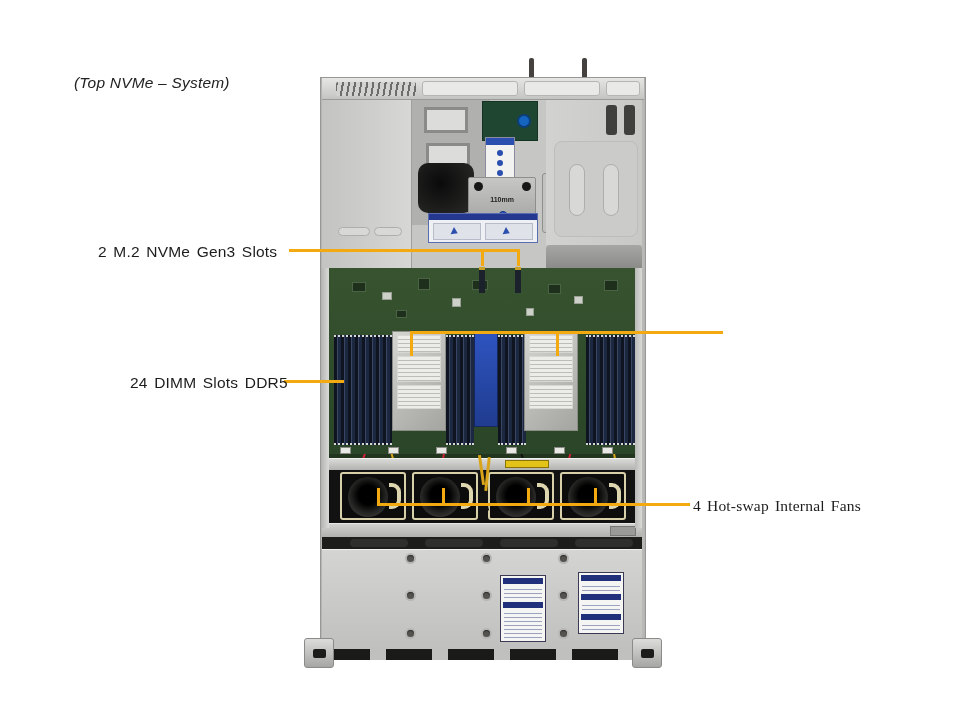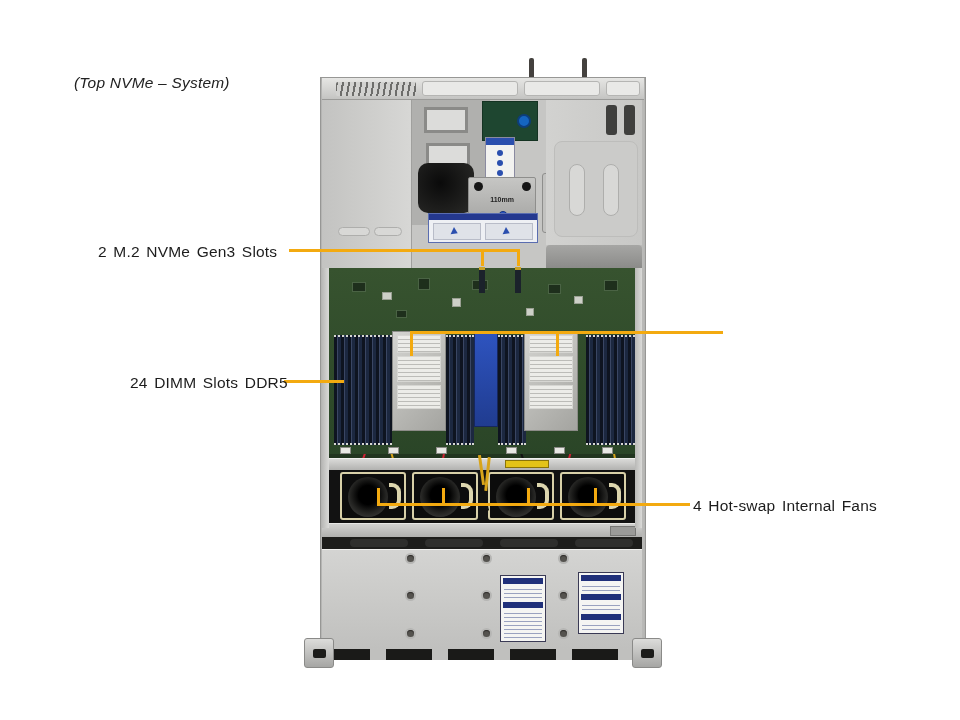--- a/index.html
+++ b/index.html
@@ -322,13 +322,13 @@
 <div class="cline" style="left:527px;top:488px;width:3px;height:18px;"></div>
 <div class="cline" style="left:594px;top:488px;width:3px;height:18px;"></div>
 
 <div class="callout-label" style="left:98px;top:241px;">2 M.2 NVMe Gen3 Slots</div>
 
 <div class="callout-label" style="left:727px;top:317px;">
 </div>
 
 <div class="callout-label" style="left:107px;top:372px;margin-left:23px;">24 DIMM Slots DDR5</div>
 
-<div class="callout-label" style="left:693px;top:495px;">4 Hot-swap Internal Fans</div>
+<div class="callout-label" style="left:693px;top:495px;font-family:Liberation Serif, serif;">4 Hot-swap Internal Fans</div>
 
 </body></html>

